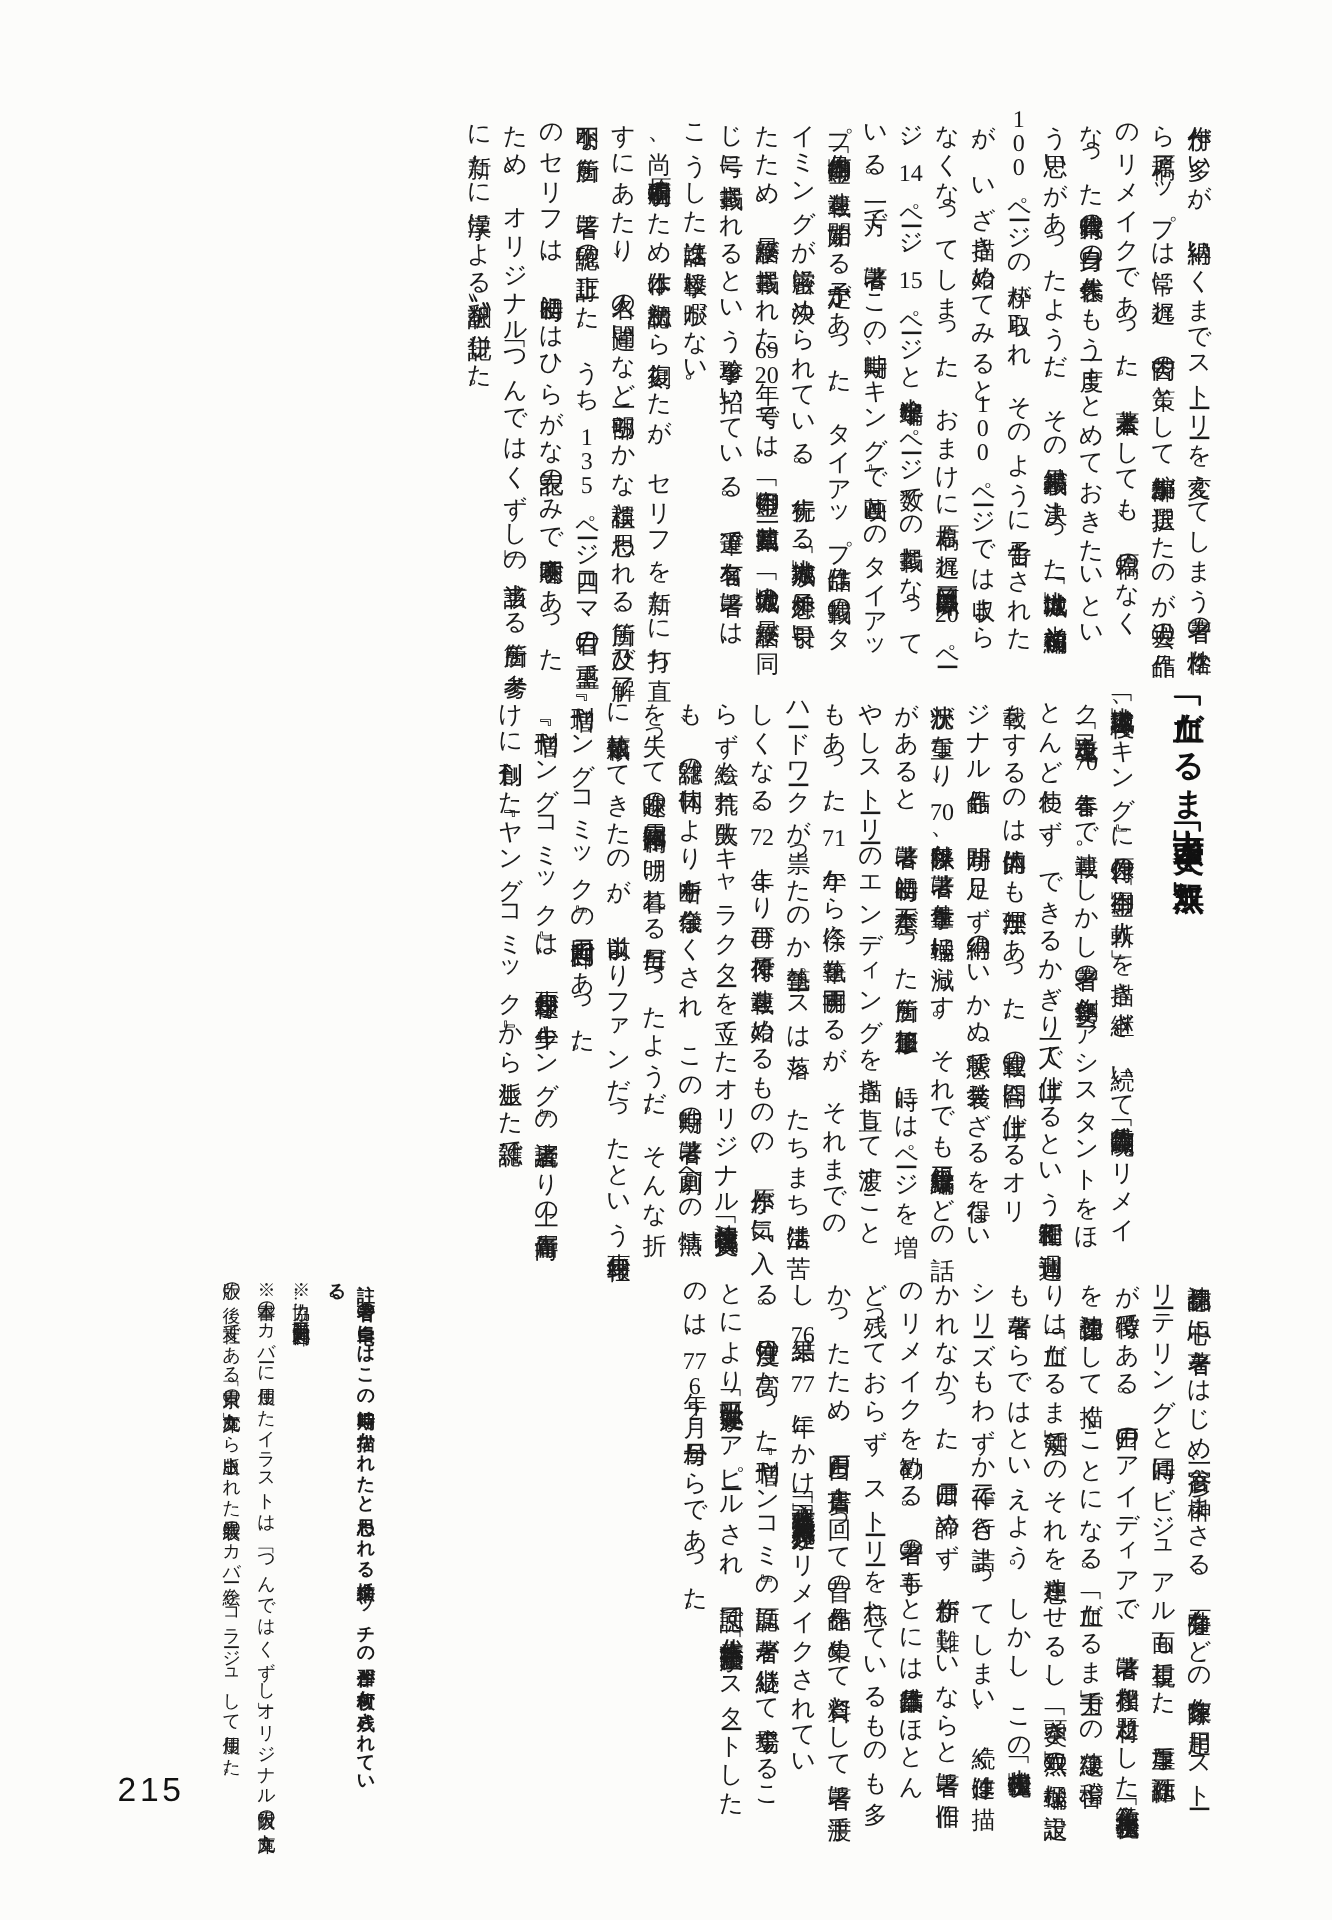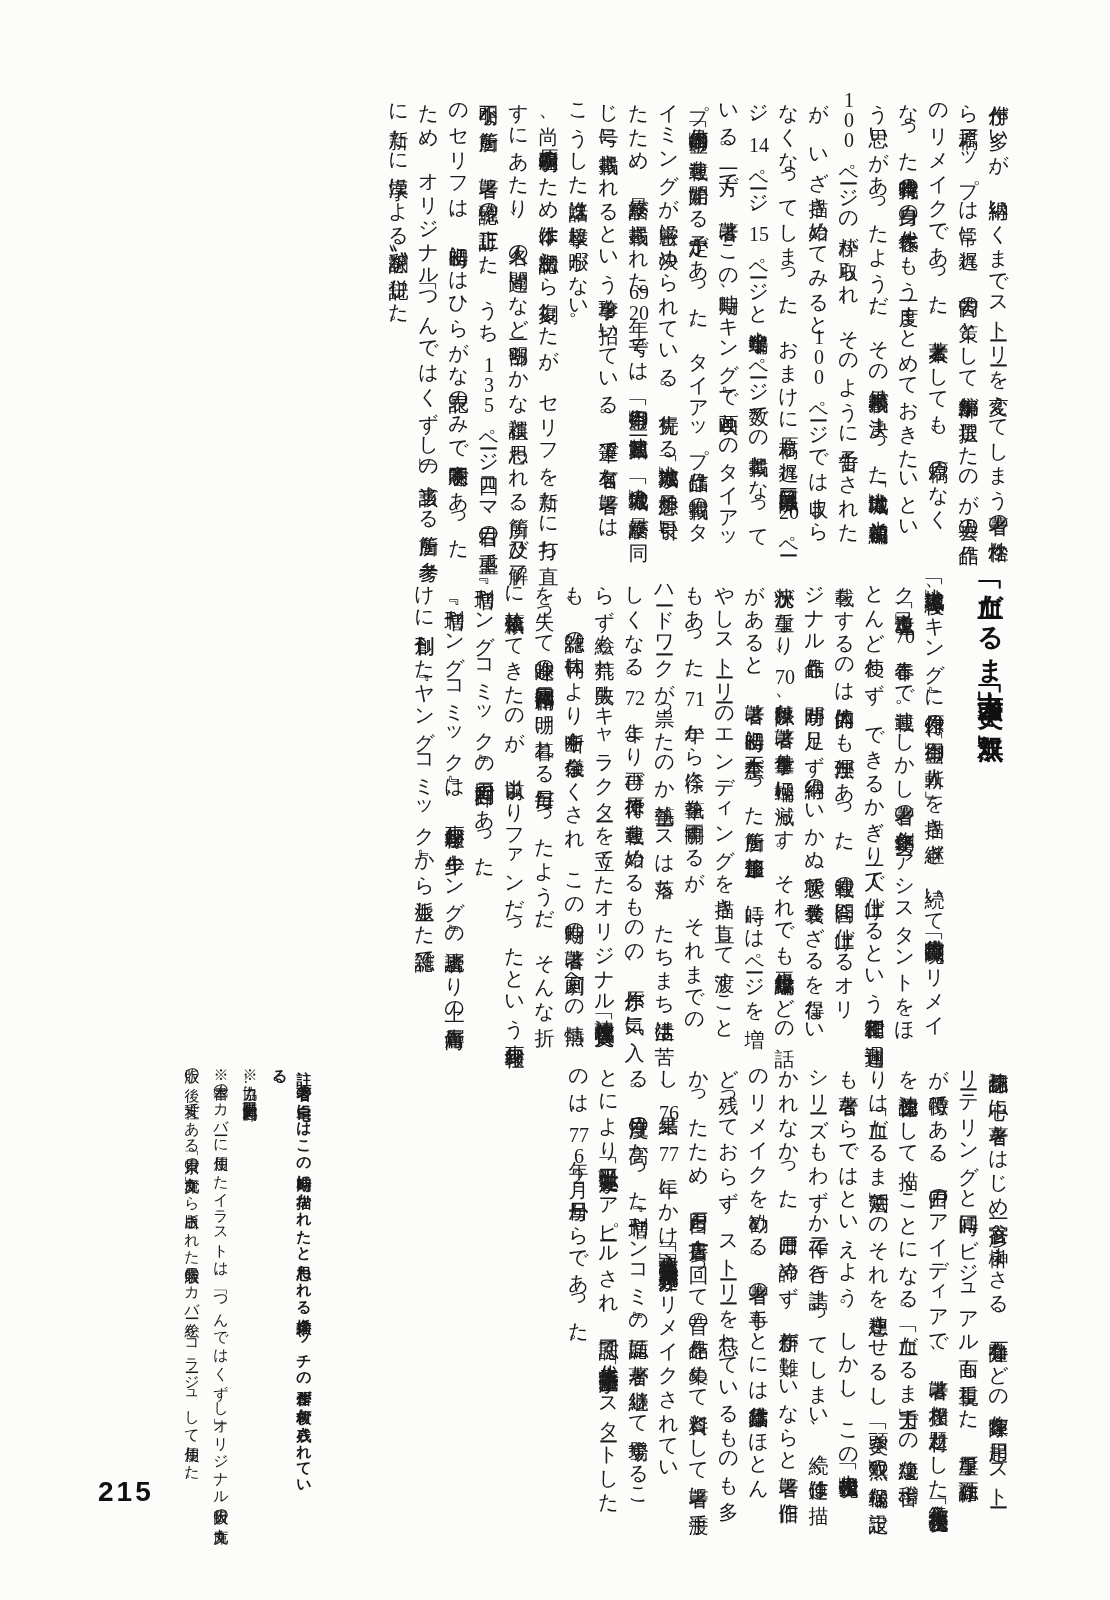--- a/index.html
+++ b/index.html
@@ -50,21 +50,21 @@
     margin-left:4px;
   }
   #notes p.note-mincho{
     font-family:"Liberation Serif","DejaVu Serif",serif;
     line-height:29px;
   }
   .page-number{
     position:absolute;
     left:98px;top:1476px;
     font-family:"Liberation Sans","DejaVu Sans",sans-serif;
-    font-weight:700;
+    font-weight:400;
     font-size:28px;
     letter-spacing:3px;
     color:#111;
   }
 </style>
 </head>
 <body>
 
 <div class="page">
 

